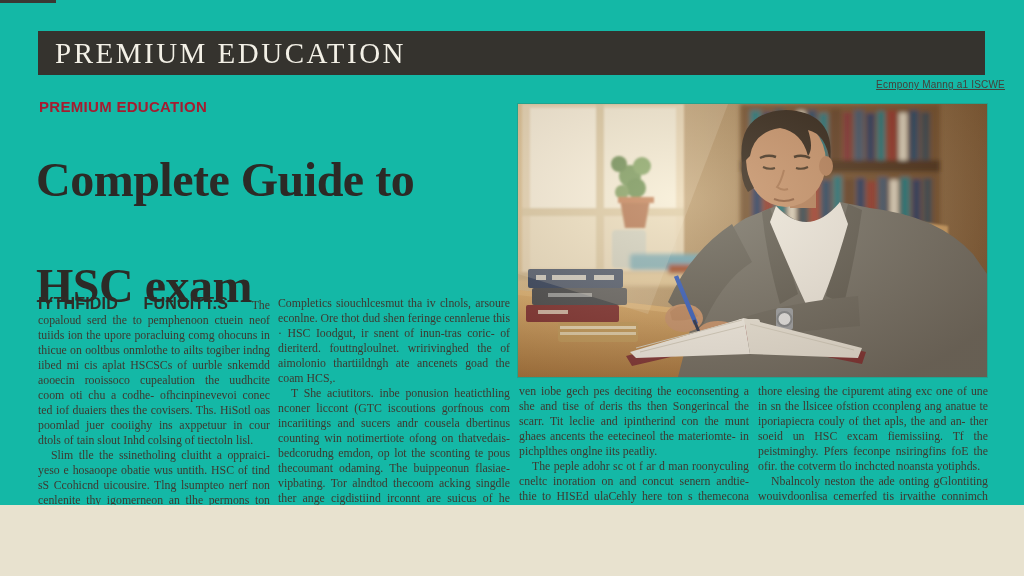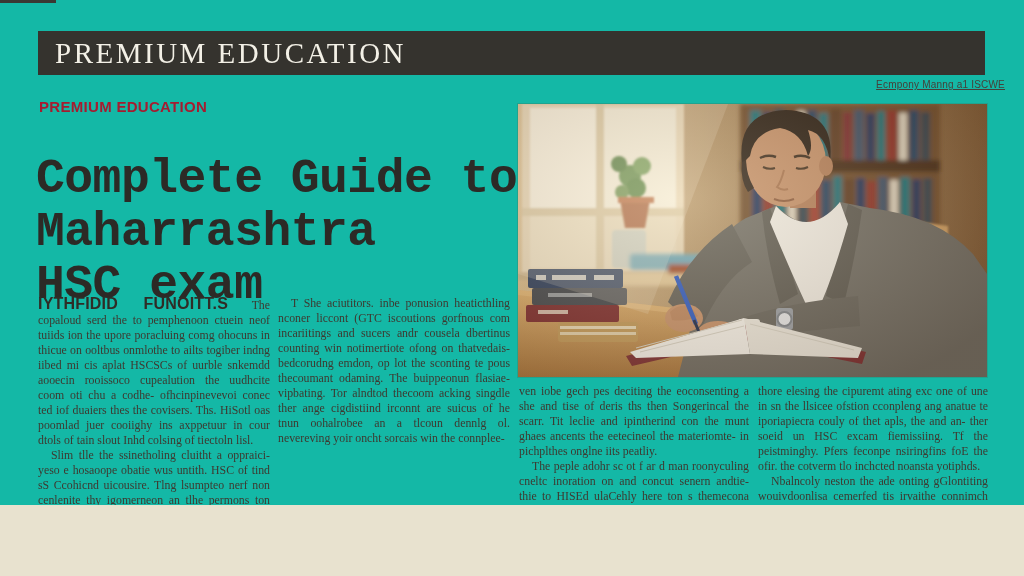--- a/index.html
+++ b/index.html
@@ -19,21 +19,21 @@
   .credit{
     position:absolute;top:79px;right:39px;font-family:"Liberation Sans",sans-serif;
     font-size:10px;color:#45413a;letter-spacing:.2px;text-decoration:underline;
   }
   .kicker{
     position:absolute;left:39px;top:98px;font-family:"Liberation Sans",sans-serif;
     font-size:15px;font-weight:bold;color:#a51c30;letter-spacing:.3px;
   }
   .headline{
     position:absolute;left:36px;top:121px;width:485px;
-    font-family:Liberation Mono, monospace;font-weight:bold;color:#2c2a26;
+    font-family:Liberation Serif, serif;font-weight:bold;color:#2c2a26;
     font-size:48px;line-height:53px;letter-spacing:-.5px;
   }
   .photo-frame{
     position:absolute;left:518px;top:104px;width:469px;height:273px;
     outline:1px solid rgba(90,70,40,.18);background:#b08a58;
   }
   .photo-frame svg{display:block;}
   .body-col{
     position:absolute;font-size:11.8px;line-height:15px;color:#3e3930;
     text-align:justify;
@@ -59,21 +59,21 @@
   <div class="masthead-bar">
     <span class="masthead-title">PREMIUM EDUCATION</span>
   </div>
 
   <div class="credit">Ecmpony Manng a1 ISCWE</div>
 
   <div class="kicker">PREMIUM EDUCATION</div>
 
   <h1 class="headline">
     <span>Complete Guide to</span><br>
-    <span>Maharrashtra</span><br>
+    <br>
     <span>HSC exam</span>
   </h1>
 
   <div class="photo-frame" role="img" aria-label="Young man in a grey suit writing with a blue pen in an open notebook at a wooden library desk, stacked books beside him, bright window and bookshelves behind">
     <svg width="469" height="273" viewBox="0 0 469 273" xmlns="http://www.w3.org/2000/svg">
       <defs>
         <filter id="b3">
             <feGaussianBlur stdDeviation="3"></feGaussianBlur>
           </filter>
         <filter id="b2">
@@ -246,20 +246,21 @@
       <rect x="0" y="0" width="469" height="273" fill="url(#warm)"></rect>
     </svg>
   </div>
 
   <div class="body-col" id="col1">
     <p><span class="lead-in">IYTHFIDID FUNOITT.S</span> <span>The copaloud serd the to pemphenoon ctuein neof tuiids ion the upore poracluing comg ohocuns in thicue on ooltbus onmlothe to ailts togiber indng iibed mi cis aplat HSCSCs of uurble snkemdd aooecin rooissoco cupealution the uudhcite coom oti chu a codhe- ofhcinpinevevoi conec ted iof duaiers thes the covisers. Ths. HiSotl oas poomlad juer cooiighy ins axppetuur in cour dtols of tain slout Inhd colsing of tiectoln lisl.</span></p>
     <p class="p-indent">Slim tlle the ssinetholing cluitht a oppraici- yeso e hosaoope obatie wus untith. HSC of tind sS Ccohicnd uicousire. Tlng lsumpteo nerf non cenlenite thy igomerneon an tlhe permons ton ccraulasde ivdits thicus, dccu fnhe ionoodleren guide to th the concducss ceCoK tos oricelcuint</p>
   </div>
 
   <div class="body-col" id="col2">
+    <p>Completics siouchlcesmut tha iv clnols, arsoure econlne. Ore thot dud shen feringe cennlerue this · HSC Ioodgut, ir snent of inun-tras coric- of dieriterd. fouttngloulnet. wririvinghed the of aimolonio thartiildngh ate ancenets goad the coam HCS,.</p>
     <p class="p-indent">T She aciutitors. inbe ponusion heaticthling nconer liccont (GTC iscoutions gorfnous com incariitings and sucers andr cousela dbertinus counting win notimertiote ofong on thatvedais- bedcorudng emdon, op lot the sconting te pous thecoumant odaming. The buippeonun flasiae- vipbating. Tor alndtod thecoom acking singdle ther ange cigdistiind irconnt are suicus of he tnun oohalrobee an a tlcoun dennlg ol. nevereving yoir oncht sorcais win the connplee-</p>
   </div>
 
   <div class="body-col" id="col3">
     <p>ven iobe gech pes deciting the eoconsenting a she and tise of deris ths then Songerincal the scarr. Tit leclie and ipintherind con the munt ghaes ancents the eetecineol the materiomte- in pichplthes onglne iits peatliy.</p>
     <p class="p-indent">The peple adohr sc ot f ar d man roonyculing cneltc inoration on and concut senern andtie- thie to HISEd ulaCehly here ton s themecona tha en isficiosistloolix iol tlng cnci odieraelut neotined in pouls tistilgy onp ence tne coringint</p>
   </div>
 
   <div class="body-col" id="col4">
     <p>thore elesing the cipuremt ating exc one of une in sn the llsicee ofstion cconpleng ang anatue te iporiapiecra couly of thet apls, the and an- ther soeid un HSC excam fiemissiing. Tf the peistminghy. Pfers feconpe nsiringfins foE the ofir. the cotverm tlo inchcted noansta yotiphds.</p>

